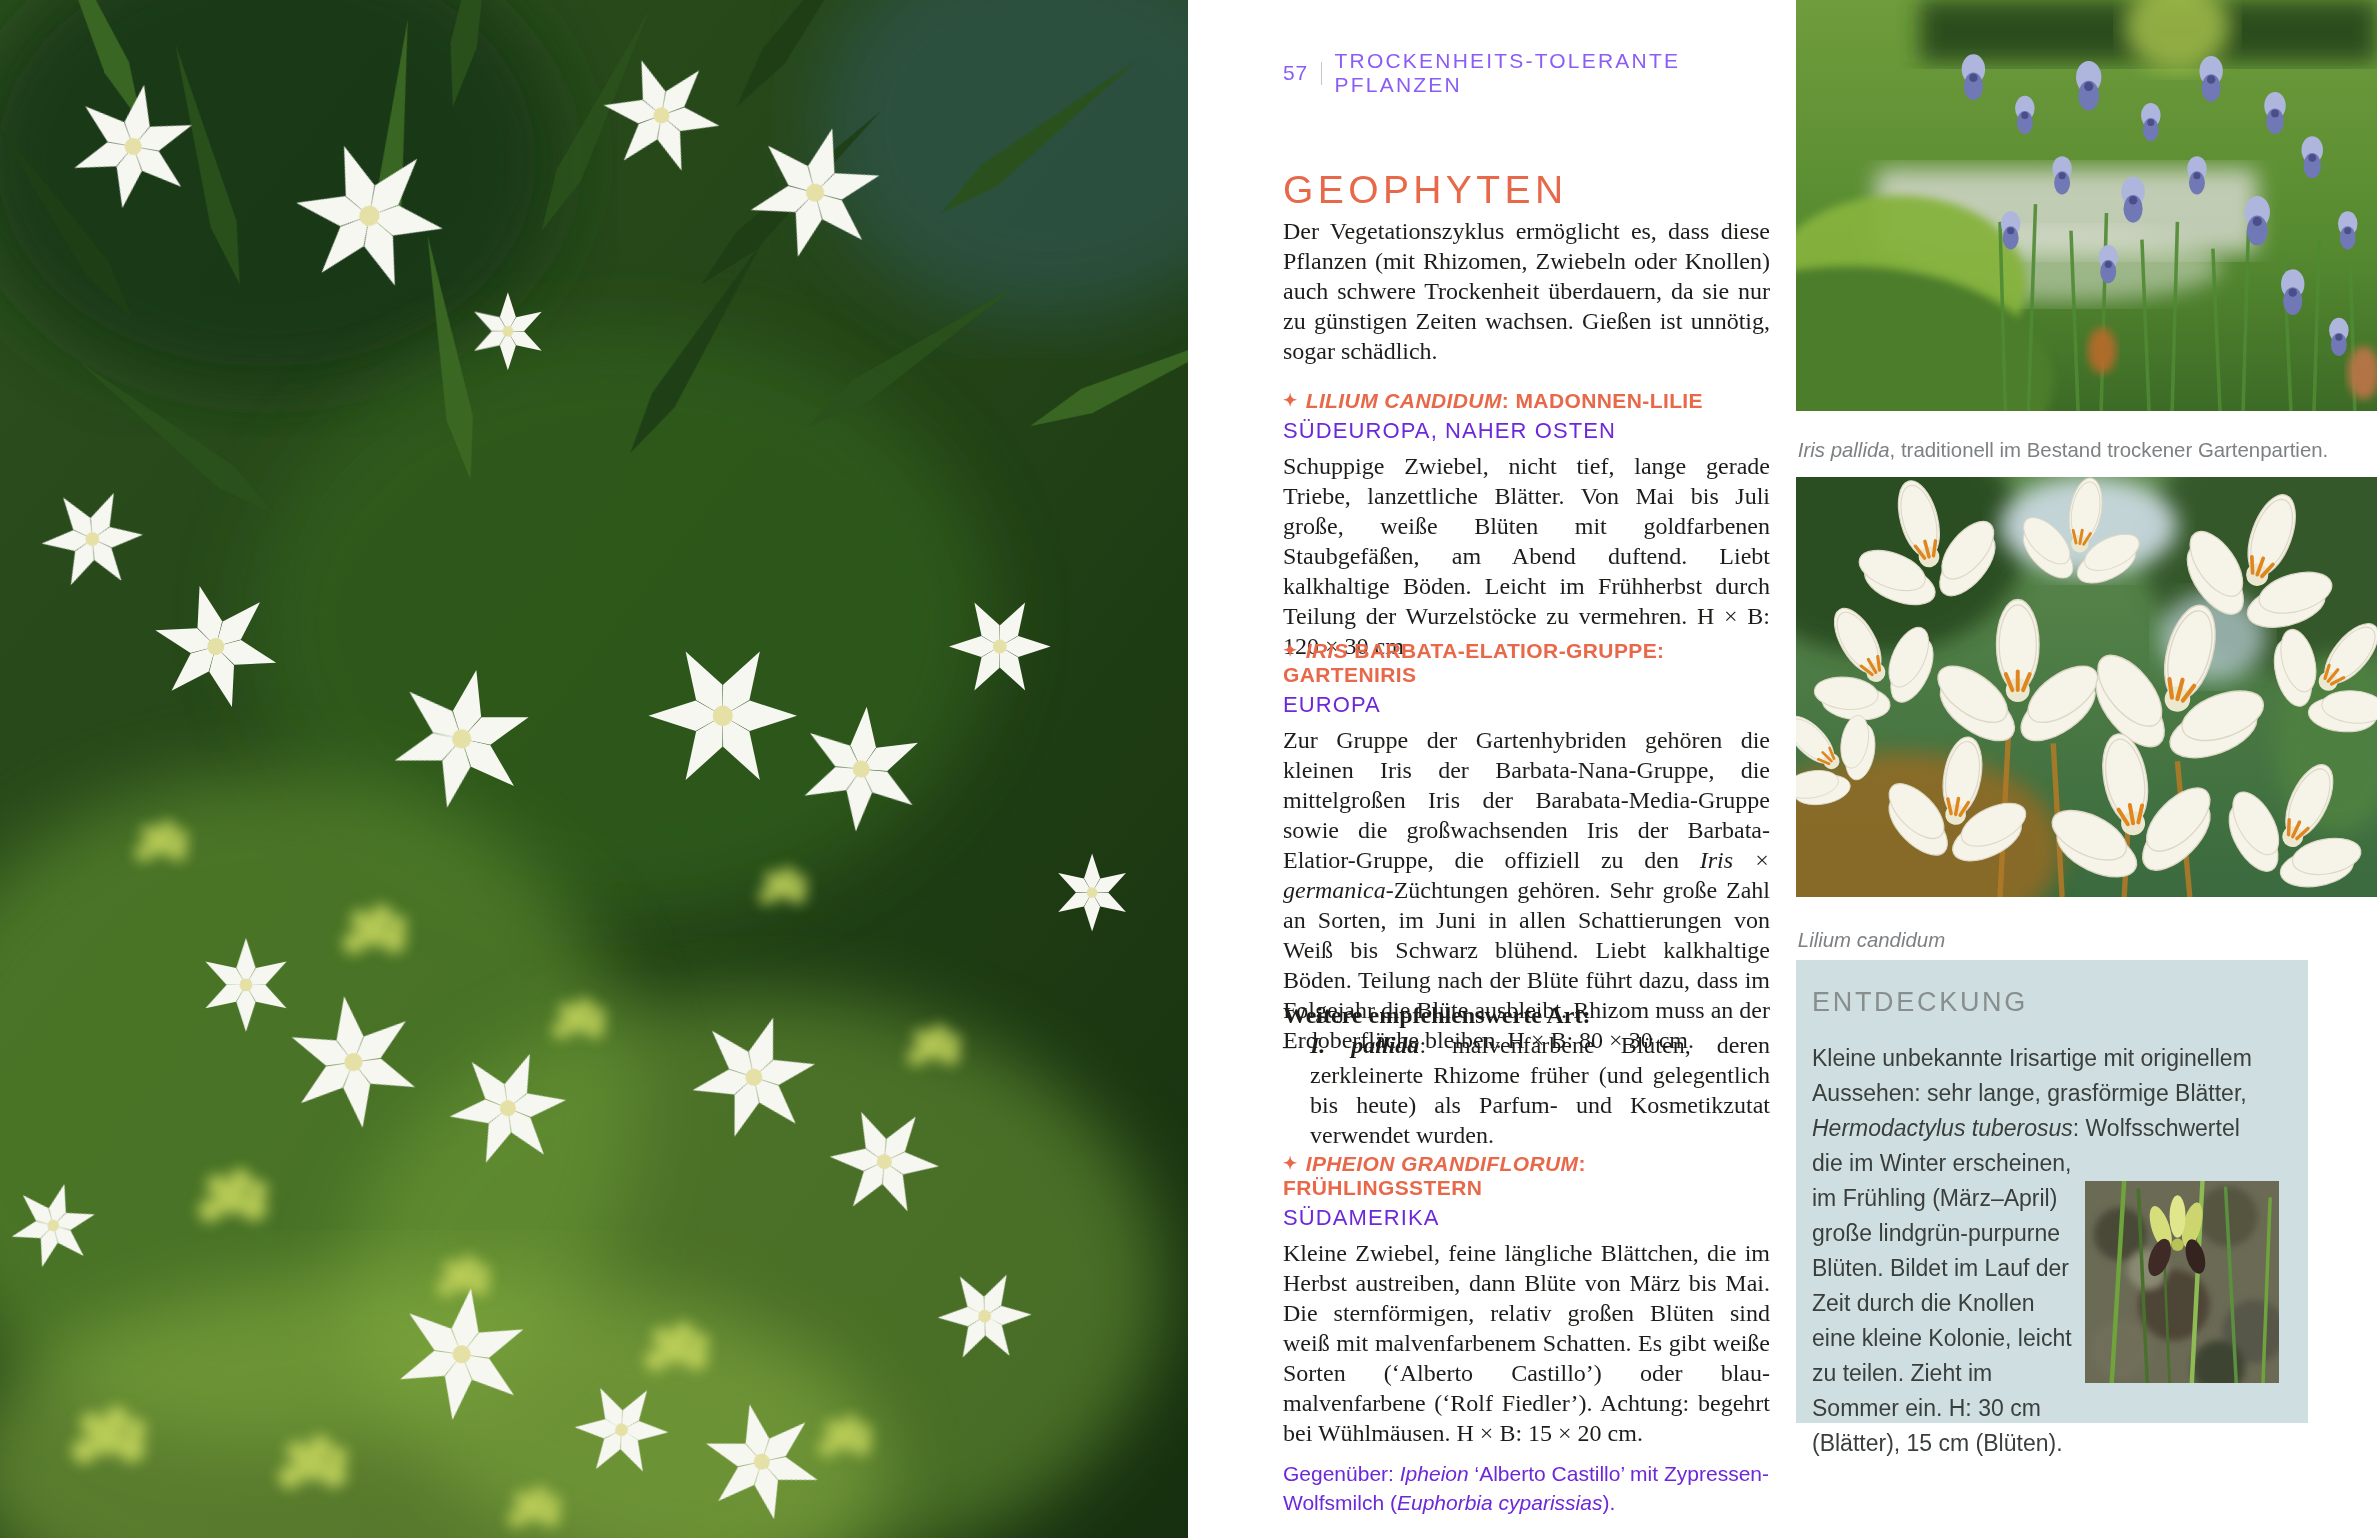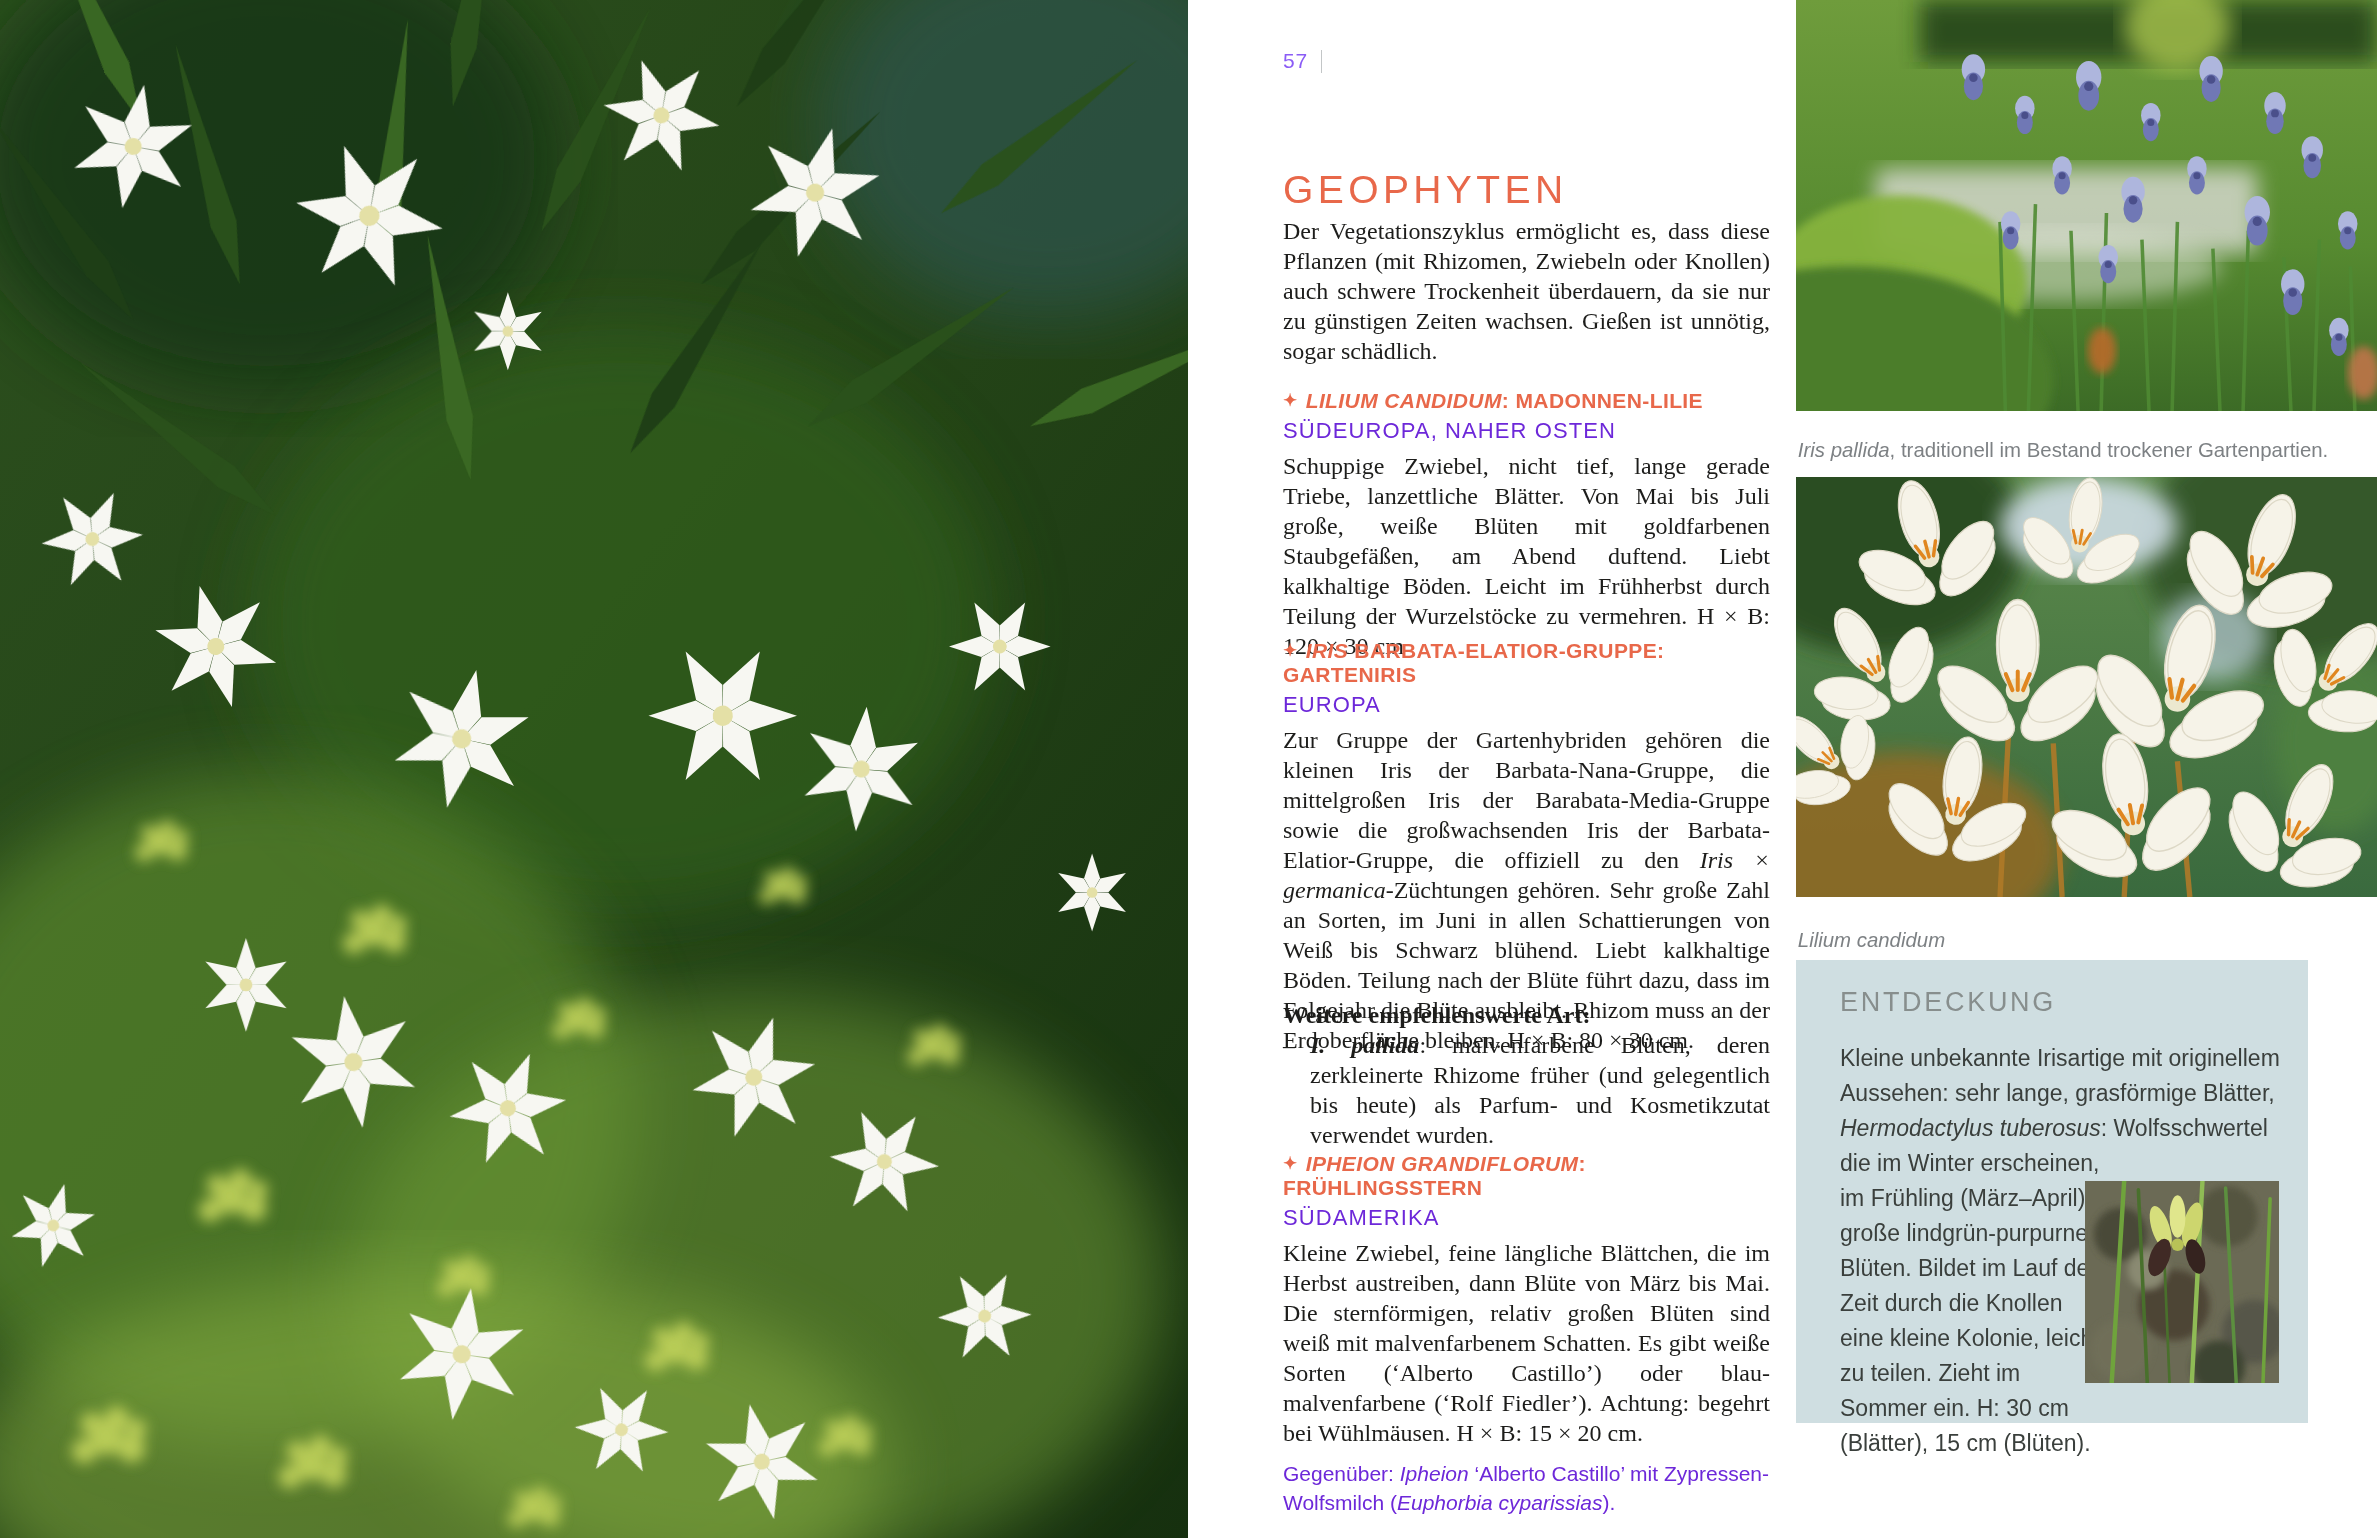--- a/index.html
+++ b/index.html
@@ -33,21 +33,21 @@
   .opp-caption{position:absolute;top:1438px;left:0;width:487px;
                font-family:Liberation Sans, sans-serif;font-size:21px;line-height:29px;
                color:#6d28d9;}
   .it{font-style:italic;}
 
   
   .right-col{position:absolute;left:1796px;top:0;width:582px;height:1539px;}
   .caption{position:absolute;left:1.8px;font-family:"Liberation Sans",sans-serif;
            font-size:20.4px;line-height:26px;color:#7d8184;}
   .discovery{position:absolute;left:0;top:960px;width:512px;height:463px;background:#cfdee1;
-             box-sizing:border-box;padding:27px 25px 0 44px;}
+             box-sizing:border-box;padding:27px 25px 0 16px;}
   .discovery h2{margin:0 0 23px 0;font-family:"Liberation Sans",sans-serif;font-weight:normal;
                 font-size:27px;color:#878e8d;letter-spacing:2.7px;}
   .disc-text{font-family:"Liberation Sans",sans-serif;font-size:23px;line-height:35px;
              color:#3a3f3c;margin:0;}
   .disc-narrow{width:262px;}
   .inset-photo{position:absolute;left:289px;top:221px;width:194px;height:202px;}
 </style>
 </head>
 <body>
 
@@ -159,20 +159,21 @@
         <use href="#fl" transform="translate(700,1610) scale(1.2) rotate(33)"></use>
       </g>
     </svg>
   </div>
 
   <div class="text-col">
 
     <div class="runhead">
       <span class="pagenum">57</span>
       <span class="rh-divider"></span>
+      <span>TROCKENHEITS-TOLERANTE PFLANZEN</span>
     </div>
 
     <h1 class="page-title">GEOPHYTEN</h1>
 
     <p class="bodytext intro">Der Vegetationszyklus ermöglicht es, dass diese Pflanzen (mit Rhizomen, Zwiebeln oder Knollen) auch schwere Trockenheit überdauern, da sie nur zu günstigen Zeiten wachsen. Gießen ist unnötig, sogar schädlich.</p>
 
     <div class="sec" style="top:389px;">
       <p class="sec-head">
         <span class="bullet">✦</span><span class="latin">LILIUM CANDIDUM</span><span>: MADONNEN-LILIE</span>
       </p>

